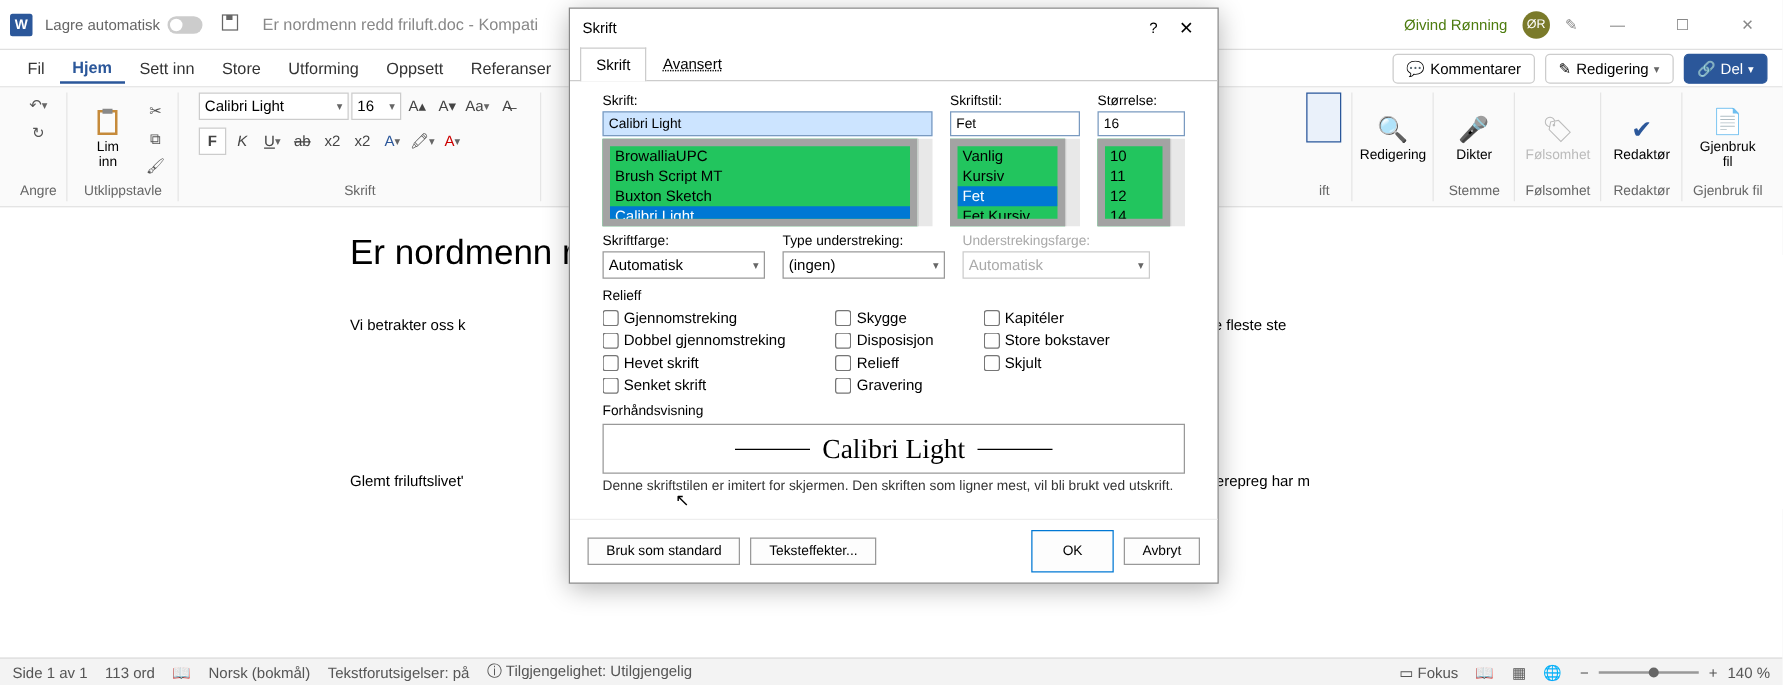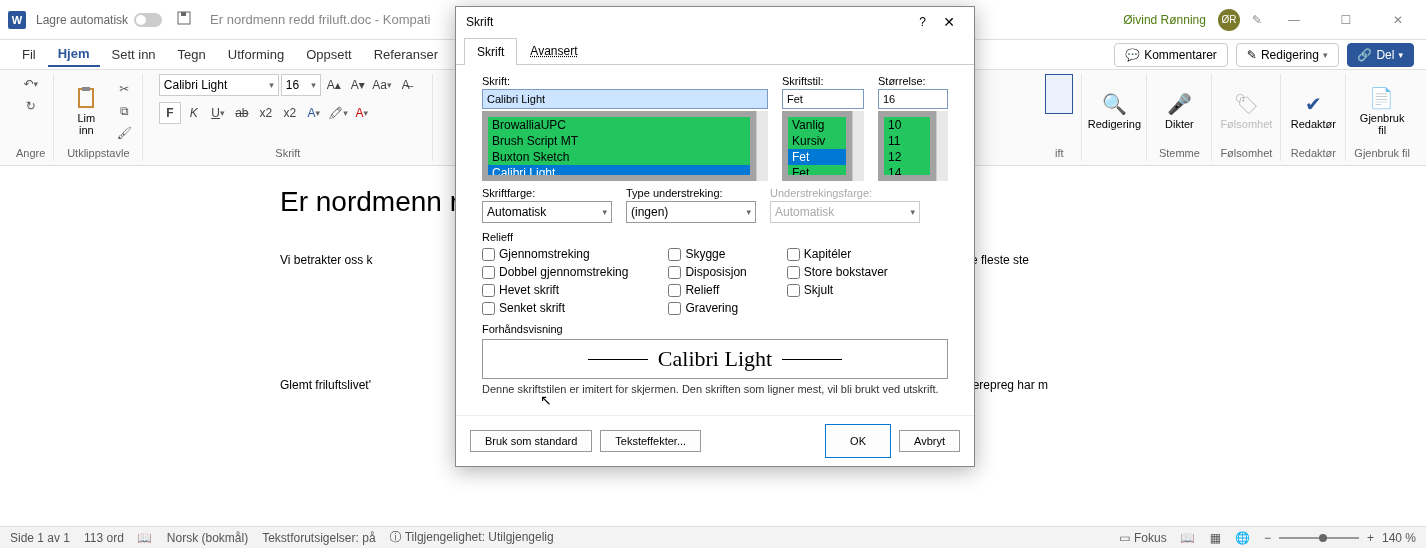--- a/index.html
+++ b/index.html
@@ -101,21 +101,21 @@
     <div class="winbtn">—</div>
     <div class="winbtn">☐</div>
     <div class="winbtn">✕</div>
   </div>
 </div>
 
 <div class="ribbon-tabs">
   <div class="tab">Fil</div>
   <div class="tab active">Hjem</div>
   <div class="tab">Sett inn</div>
-  <div class="tab">Tegn</div>
+  <div class="tab">Store</div>
   <div class="tab">Utforming</div>
   <div class="tab">Oppsett</div>
   <div class="tab">Referanser</div>
   <div class="ribbon-right">
     <div class="rbtn">💬 <span>Kommentarer</span></div>
     <div class="rbtn">✎ <span>Redigering</span> <span class="chev">▾</span></div>
     <div class="rbtn primary">🔗 <span>Del</span> <span class="chev" style="color:#fff">▾</span></div>
   </div>
 </div>
 
@@ -281,21 +281,21 @@
         <div class="listwrap">
           <div class="listbox">
             <div class="item">BrowalliaUPC</div>
             <div class="item">Brush Script MT</div>
             <div class="item">Buxton Sketch</div>
             <div class="item sel">Calibri Light</div>
           </div>
           <div class="scroll-hint"></div>
         </div>
       </div>
-      <div class="field" style="width:82px">
+      <div class="field" style="width:104px">
         <span class="field-label">Skriftstil:</span>
         <input class="txtbox" value="Fet" style="">
         <div class="listwrap">
           <div class="listbox">
             <div class="item">Vanlig</div>
             <div class="item">Kursiv</div>
             <div class="item sel">Fet</div>
             <div class="item">Fet Kursiv</div>
           </div>
           <div class="scroll-hint"></div>

